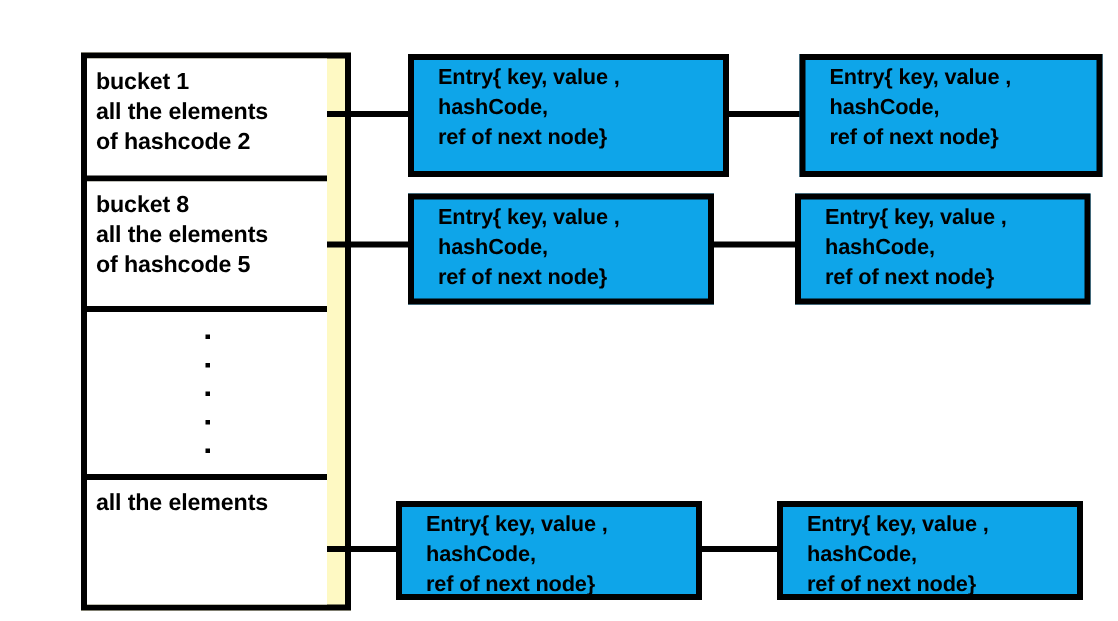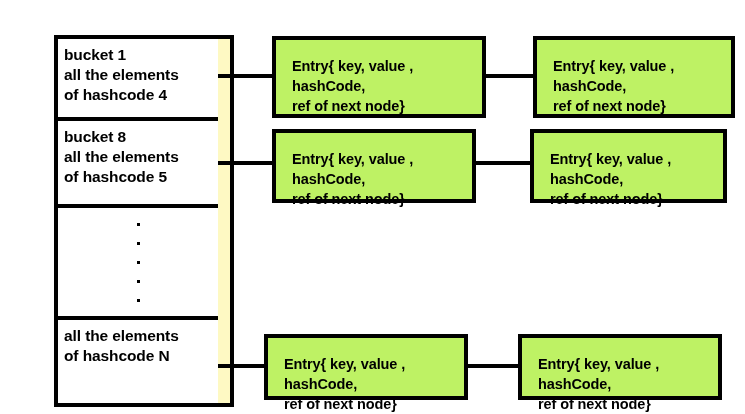--- a/index.html
+++ b/index.html
@@ -66,22 +66,22 @@
     height: 3px;
     background: #000000;
     margin: 8px 0;
   }
 
   
   .entry-box {
     position: absolute;
     border: 4px solid #000000;
     box-sizing: border-box;
-    background: #bef264;
-    padding: 16px 0 0 16px;
+    background: #0ea5e9;
+    padding: 2px 0 0 16px;
   }
   .entry-line {
     font-size: 14.5px;
     font-weight: bold;
     color: #000000;
     line-height: 20px;
     white-space: pre;
     letter-spacing: -0.1px;
   }
 
@@ -102,40 +102,39 @@
 </head>
 <body>
 
 <div id="canvas">
 
   <div class="bucket-table">
 
     <div class="bucket-cell divider-below" style="top:0px; height:82px;">
       <div class="bucket-line">bucket 1</div>
       <div class="bucket-line">all the elements</div>
-      <div class="bucket-line">of hashcode 4</div>
+      <div class="bucket-line">of hashcode 2</div>
     </div>
 
     <div class="bucket-cell divider-below" style="top:82px; height:87px;">
       <div class="bucket-line">bucket 8</div>
       <div class="bucket-line">all the elements</div>
       <div class="bucket-line">of hashcode 5</div>
     </div>
 
     <div class="bucket-cell divider-below dots-cell" style="top:169px; height:112px;">
       <span class="dot"></span>
       <span class="dot"></span>
       <span class="dot"></span>
       <span class="dot"></span>
       <span class="dot"></span>
     </div>
 
     <div class="bucket-cell" style="top:281px; height:83px;">
       <div class="bucket-line">all the elements</div>
-      <div class="bucket-line">of hashcode N</div>
     </div>
 
   </div>
 
   <div class="connector" style="left:218px; top:74px; width:58px;"></div>
   <div class="arrow-dot" style="left:272px; top:73px;"></div>
 
   <div class="entry-box" style="left:272px; top:36px; width:214px; height:82px;">
     <div class="entry-line">Entry{ key, value ,</div>
     <div class="entry-line">hashCode,</div>

